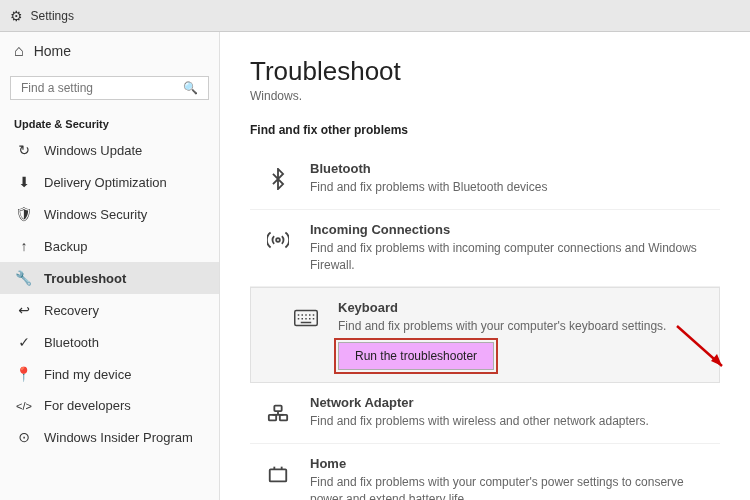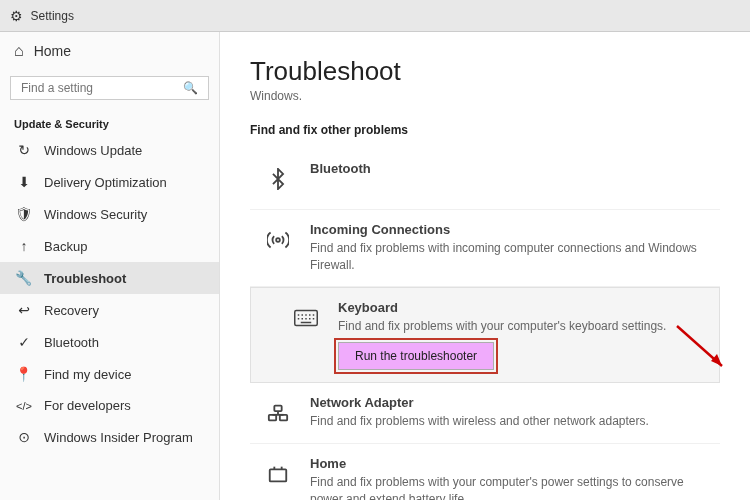--- a/index.html
+++ b/index.html
@@ -243,20 +243,21 @@
     <h2 class="section-title">Find and fix other problems</h2>
 
     <div class="problem-item">
       <div class="problem-icon">
         <svg width="22" height="22" viewBox="0 0 24 24" fill="none" stroke="#444" stroke-width="2">
           <polyline points="6.5 6.5 17.5 17.5 12 23 12 1 17.5 6.5 6.5 17.5"></polyline>
         </svg>
       </div>
       <div class="problem-text">
         <div class="problem-name">Bluetooth</div>
+        <div class="problem-desc">Find and fix problems with Bluetooth devices</div>
       </div>
     </div>
 
     <div class="problem-item">
       <div class="problem-icon">
         <svg width="22" height="22" viewBox="0 0 24 24" fill="none" stroke="#444" stroke-width="2">
           <circle cx="12" cy="12" r="2"></circle>
           <path d="M16.24 7.76a6 6 0 0 1 0 8.49"></path>
           <path d="M7.76 16.24a6 6 0 0 1 0-8.49"></path>
           <path d="M20.07 3.93a10 10 0 0 1 0 16.14"></path>

